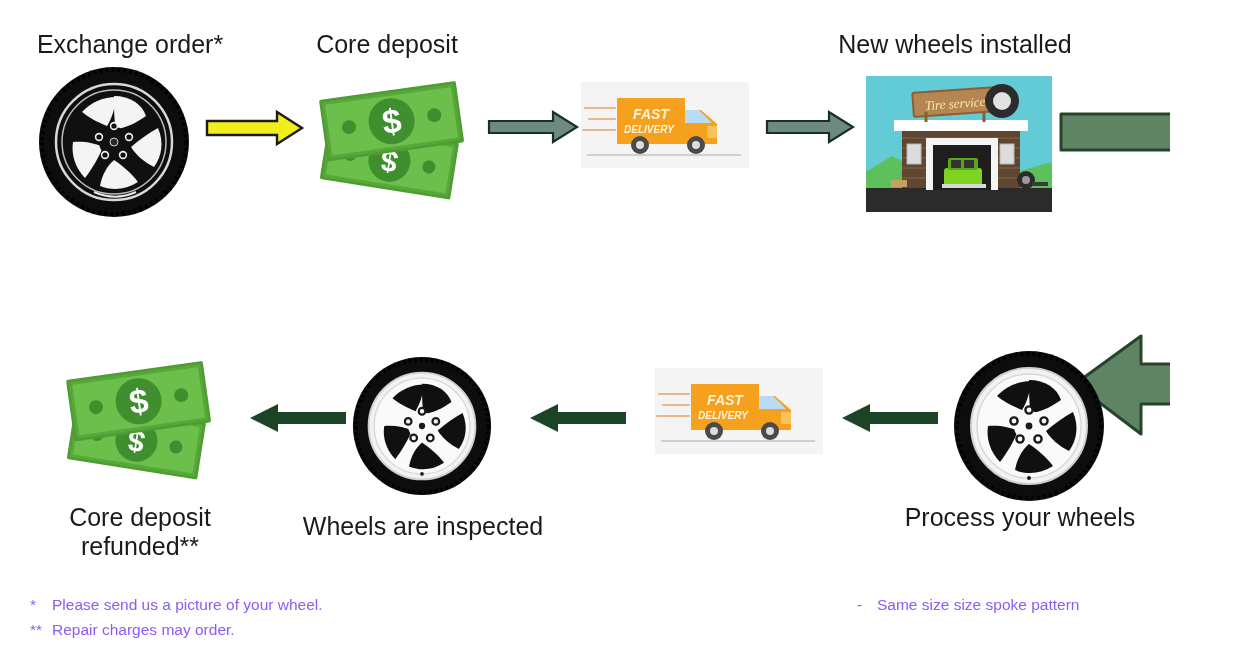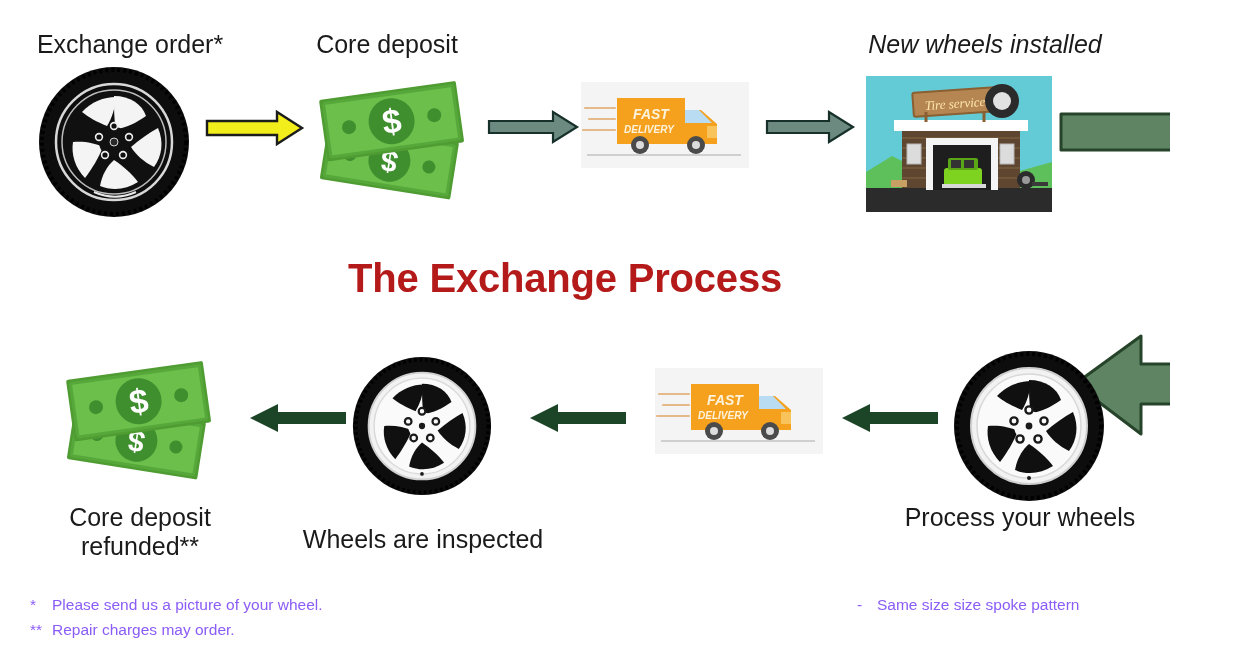--- a/index.html
+++ b/index.html
@@ -73,21 +73,21 @@
 </style>
 </head>
 <body>
 
 <div id="canvas">
 
   <div class="abs step-label" style="left:0px; top:30px; width:260px;">Exchange order*</div>
 
   <div class="abs step-label" style="left:292px; top:30px; width:190px;">Core deposit</div>
 
-  <div class="abs step-label" style="left:840px; top:30px; width:290px;font-style:italic;">New wheels installed</div>
+  <div class="abs step-label" style="left:810px; top:30px; width:290px;">New wheels installed</div>
 
   <div class="wheel" style="left:38px; top:66px;">
     <svg width="152" height="152" viewBox="0 0 152 152">
       <circle cx="76" cy="76" r="75" fill="#0d0d0d"></circle>
       <circle cx="76" cy="76" r="72" fill="none" stroke="#000" stroke-width="4" stroke-dasharray="3 3"></circle>
       <circle cx="76" cy="76" r="58" fill="#0d0d0d" stroke="#d8d8d8" stroke-width="2.5"></circle>
       <circle cx="76" cy="76" r="52" fill="#101010" stroke="#bdbdbd" stroke-width="1.5"></circle>
       <g fill="#f4f4f4">
         <path d="M76 30 C 92 30 104 38 108 50 C 98 57 88 62 78 63 C 76 55 76 42 76 30 Z"></path>
         <path d="M120 62 C 126 76 124 90 116 101 C 106 96 98 89 93 81 C 101 74 111 67 120 62 Z"></path>
@@ -219,21 +219,20 @@
                L86 256
                L120 256
                C 128 256 130 250 130 242
                L130 56
                C 130 46 126 42 116 42
                L6 42
                Z" fill="#5f8464" stroke="#26442a" stroke-width="3" stroke-linejoin="round"></path>
     </svg>
   </div>
 
-  <div class="abs title" style="left:348px; top:256px;">The Exchange Process</div>
 
   <div class="money" style="left:52px; top:350px;">
     <svg width="176" height="134" viewBox="0 0 176 134">
       <g transform="rotate(9 88 68)">
         <rect x="22" y="62" width="132" height="58" rx="2" fill="#4f9c33"></rect>
         <rect x="26" y="66" width="124" height="50" rx="2" fill="#6cbf4b" stroke="#56a83a" stroke-width="3"></rect>
         <circle cx="88" cy="91" r="21" fill="#3f8f2f"></circle>
         <text x="88" y="101" font-family="'Liberation Sans',sans-serif" font-size="30" font-weight="bold" fill="#ffffff" text-anchor="middle" transform="rotate(180 88 91)">$</text>
         <circle cx="48" cy="91" r="6.5" fill="#3f8f2f"></circle>
         <circle cx="128" cy="91" r="6.5" fill="#3f8f2f"></circle>
@@ -339,21 +338,21 @@
       <circle cx="76" cy="76" r="3.4" fill="#1a1a1a"></circle>
       <circle cx="76" cy="128" r="2" fill="#1a1a1a"></circle>
     </svg>
   </div>
 
   <div class="abs step-label two-line" style="left:28px; top:503px; width:224px;">
     <div>Core deposit</div>
     <div>refunded**</div>
   </div>
 
-  <div class="abs step-label" style="left:278px; top:525px; width:290px;">Wheels are inspected</div>
+  <div class="abs step-label" style="left:278px; top:512px; width:290px;">Wheels are inspected</div>
 
   <div class="abs step-label" style="left:888px; top:503px; width:264px;">Process your wheels</div>
 
   <div class="abs" style="left:30px; top:592px;">
     <div class="footnote">
       <span class="marker">*</span><span>Please send us a picture of your wheel.</span>
     </div>
     <div class="footnote">
       <span class="marker">**</span><span>Repair charges may order.</span>
     </div>

